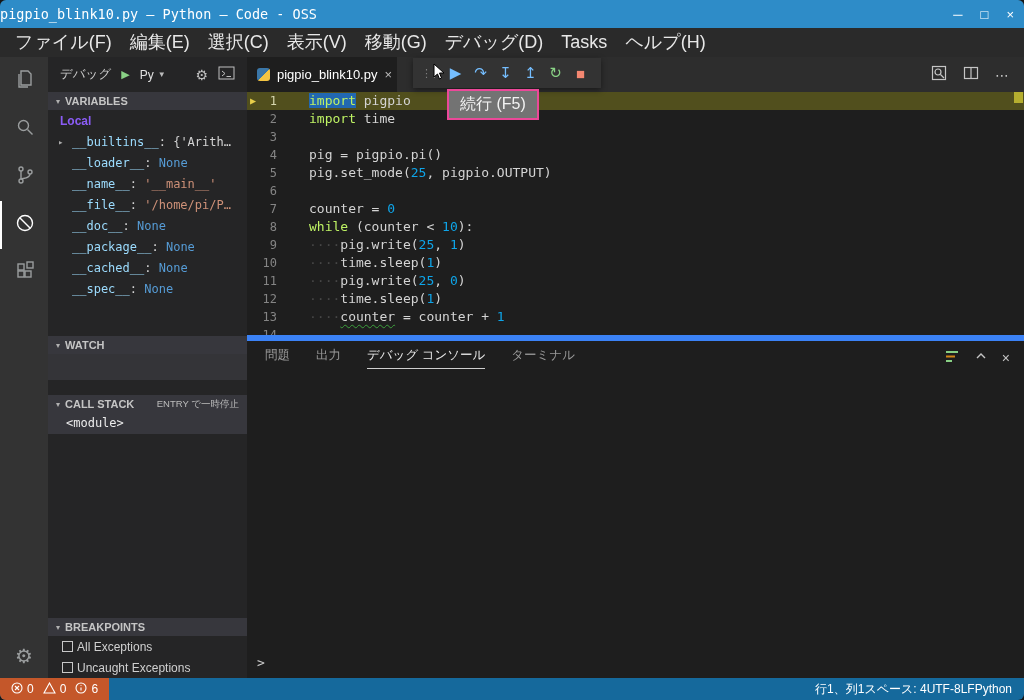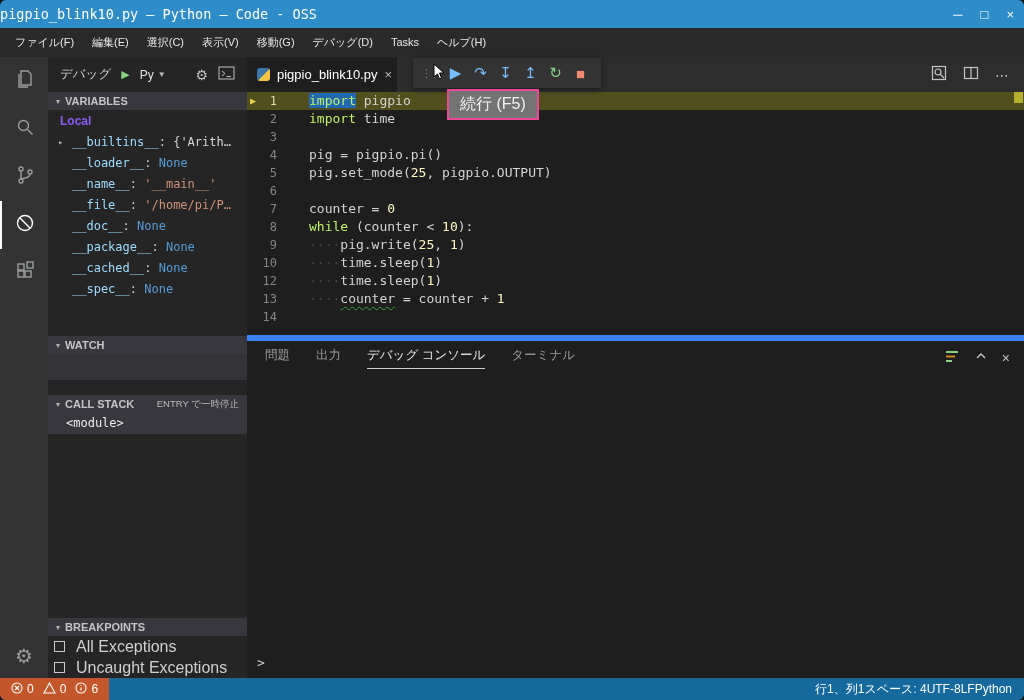--- a/index.html
+++ b/index.html
@@ -8,21 +8,21 @@
   .window { width:1024px; height:700px; border-radius:6px; overflow:hidden; display:flex; flex-direction:column; background:#1e1e1e; }
 
   
   .titlebar { height:28px; background:#2e8cc8; position:relative; flex:none; }
   .titlebar .title { position:absolute; left:0; right:0; top:0; line-height:28px; color:#fff; font-size:13.5px; font-family:"DejaVu Sans Mono",monospace; }
   .win-controls { position:absolute; right:10px; top:0; height:28px; display:flex; align-items:center; gap:18px; color:#fff; font-size:13px; }
   .win-controls span { cursor:default; }
 
   
   .menubar { height:29px; background:#2a2a2a; display:flex; align-items:center; padding-left:6px; flex:none; }
-  .menu-item { color:#e8e8e8; font-size:11px; padding:0 9px; line-height:29px; }
+  .menu-item { color:#e8e8e8; font-size:18px; padding:0 9px; line-height:29px; }
 
   
   .workbench { height:621px; display:flex; flex:none; }
 
   
   .activitybar { width:48px; background:#333333; display:flex; flex-direction:column; align-items:center; flex:none; }
   .ab-item { width:48px; height:48px; display:flex; align-items:center; justify-content:center; border-left:2px solid transparent; }
   .ab-item svg { stroke:#9a9d9e; fill:none; stroke-width:1.4; }
   .ab-item.active { border-left-color:#ffffff; }
   .ab-item.active svg { stroke:#ffffff; }
@@ -45,21 +45,21 @@
   .twisty { position:absolute; left:10px; top:0; color:#aaa; font-size:9px; }
   .var-name { color:#9cdcfe; }
   .var-colon { color:#d4d4d4; }
   .var-val.none { color:#569cd6; }
   .var-val.str { color:#ce9178; }
   .var-val.obj { color:#d4d4d4; }
   .watch-body { height:41px; flex:none; }
   .watch-strip { height:26px; background:#343438; }
   .cs-body { height:205px; flex:none; }
   .cs-frame { height:21px; line-height:21px; padding-left:18px; background:#37373d; color:#ececec; font-family:"DejaVu Sans Mono",monospace; font-size:12px; }
-  .bp-row { height:21px; display:flex; align-items:center; gap:11px; padding-left:6px; font-size:16px; color:#d0d0d0; }
+  .bp-row { height:21px; display:flex; align-items:center; gap:4px; padding-left:14px; font-size:12px; color:#d0d0d0; }
   .bp-check { width:11px; height:11px; border:1px solid #c8c8c8; background:transparent; flex:none; }
 
   
   .editor-region { width:777px; position:relative; display:flex; flex-direction:column; flex:none; background:#1e1e1e; }
   .tabbar { height:35px; background:#2d2d2d; display:flex; align-items:center; flex:none; }
   .tab { height:35px; width:150px; background:#1e1e1e; display:flex; align-items:center; gap:7px; padding:0 10px; font-size:13px; color:#ffffff; }
   .pyicon { width:13px; height:13px; border-radius:3px; background:linear-gradient(135deg,#3b77a8 50%,#f4c542 50%); flex:none; }
   .tab-close { margin-left:auto; color:#bbbbbb; font-size:13px; }
   .tb-actions { margin-left:auto; display:flex; align-items:center; gap:16px; padding-right:14px; color:#c5c5c5; }
   .tb-actions svg { stroke:#c5c5c5; fill:none; stroke-width:1.2; }
@@ -77,21 +77,21 @@
   
   .editor-body { height:243px; overflow:hidden; flex:none; font-family:"DejaVu Sans Mono",monospace; position:relative; }
   .code-line { height:18px; line-height:18px; display:flex; white-space:pre; }
   .ln { width:46px; padding-right:16px; text-align:right; color:#858585; font-size:12px; flex:none; position:relative; }
   .exec { position:absolute; left:3px; top:0; color:#e8cf4a; font-size:10px; }
   .lc { padding-left:16px; font-size:13px; }
   .code-line.current { background:#514f1d; }
   .code-line.current .ln { color:#d7d7af; }
   .kw  { color:#bef264; }
   .def { color:#d4d4d4; }
-  .num { color:#fef9c3; }
+  .num { color:#0ea5e9; }
   .ws  { color:#464646; }
   .sel { background:#2268b1; }
   .sq  { text-decoration:underline wavy #3c9f3c 1px; text-underline-offset:3px; }
   .ov-marker { position:absolute; right:1px; top:0; width:9px; height:11px; background:#b5ae2f; }
 
   
   .panel { height:343px; border-top:6px solid #3b82f6; flex:none; position:relative; display:flex; flex-direction:column; background:#1e1e1e; }
   .panel-tabs { height:34px; display:flex; align-items:center; padding-left:18px; gap:26px; flex:none; }
   .ptab { font-size:12.5px; color:#9a9a9a; padding-bottom:4px; border-bottom:1px solid transparent; }
   .ptab.active { color:#eaeaea; border-bottom-color:#cfcfcf; }
@@ -299,20 +299,21 @@
             <div class="code-line current"><span class="ln">1<span class="exec">▶</span></span><span class="lc"><span class="kw sel">import</span><span class="def"> pigpio</span></span></div>
             <div class="code-line"><span class="ln">2</span><span class="lc"><span class="kw">import</span><span class="def"> time</span></span></div>
             <div class="code-line"><span class="ln">3</span><span class="lc"></span></div>
             <div class="code-line"><span class="ln">4</span><span class="lc"><span class="def">pig = pigpio.pi()</span></span></div>
             <div class="code-line"><span class="ln">5</span><span class="lc"><span class="def">pig.set_mode(</span><span class="num">25</span><span class="def">, pigpio.OUTPUT)</span></span></div>
             <div class="code-line"><span class="ln">6</span><span class="lc"></span></div>
             <div class="code-line"><span class="ln">7</span><span class="lc"><span class="def">counter = </span><span class="num">0</span></span></div>
             <div class="code-line"><span class="ln">8</span><span class="lc"><span class="kw">while</span><span class="def"> (counter &lt; </span><span class="num">10</span><span class="def">):</span></span></div>
             <div class="code-line"><span class="ln">9</span><span class="lc"><span class="ws">····</span><span class="def">pig.write(</span><span class="num">25</span><span class="def">, </span><span class="num">1</span><span class="def">)</span></span></div>
             <div class="code-line"><span class="ln">10</span><span class="lc"><span class="ws">····</span><span class="def">time.sleep(</span><span class="num">1</span><span class="def">)</span></span></div>
+            <div class="code-line"><span class="ln">11</span><span class="lc"><span class="ws">····</span><span class="def">pig.write(</span><span class="num">25</span><span class="def">, </span><span class="num">0</span><span class="def">)</span></span></div>
             <div class="code-line"><span class="ln">12</span><span class="lc"><span class="ws">····</span><span class="def">time.sleep(</span><span class="num">1</span><span class="def">)</span></span></div>
             <div class="code-line"><span class="ln">13</span><span class="lc"><span class="ws">····</span><span class="def sq">counter</span><span class="def"> = counter + </span><span class="num">1</span></span></div>
             <div class="code-line"><span class="ln">14</span><span class="lc"></span></div>
           </div>
         <div class="ov-marker"></div>
       </div>
 
       <div class="panel">
         <div class="panel-tabs">
           <span style="display:flex;gap:26px;align-items:center;">

